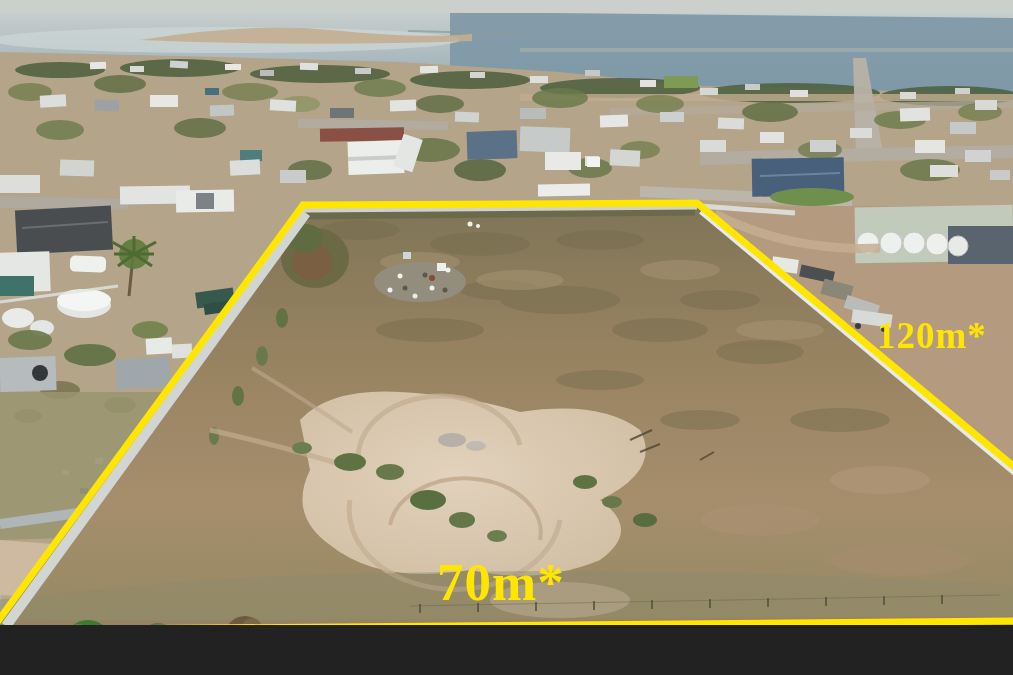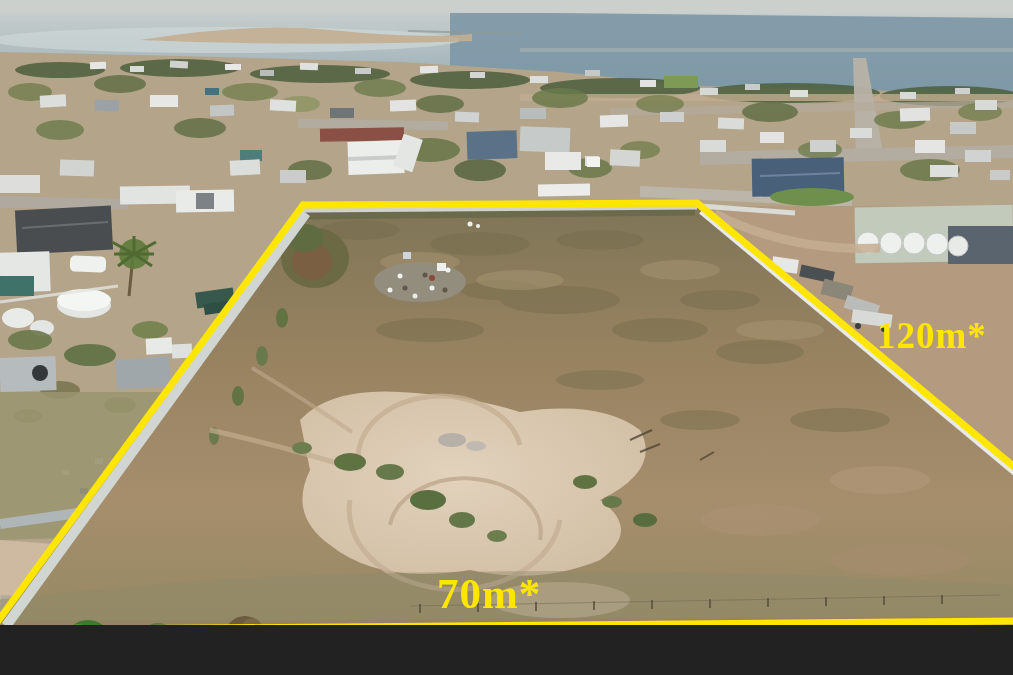--- a/index.html
+++ b/index.html
@@ -6,21 +6,21 @@
   .stage{
     position:relative;width:1013px;height:625px;overflow:hidden;
     background:#a21caf;font-family:Liberation Serif, serif;
   }
   .stage svg{position:absolute;left:0;top:0;display:block;}
   .dim-label{
     position:absolute;font-weight:700;color:#ffe600;line-height:1;
     letter-spacing:1px;white-space:nowrap;user-select:none;
   }
   .dim-right{left:877px;top:317px;font-size:37px;}
-  .dim-bottom{left:437px;top:572px;font-size:43px;}
+  .dim-bottom{left:437px;top:556px;font-size:53px;}
 </style>
 </head>
 <body>
 
 <div class="stage">
 <svg width="1013" height="675" viewBox="0 0 1013 675">
   <defs>
     <linearGradient id="waterGrad" x1="0" y1="0" x2="0" y2="1">
       <stop offset="0" stop-color="#cfd4d1"></stop>
           <stop offset="0.55" stop-color="#aebcc0"></stop>

